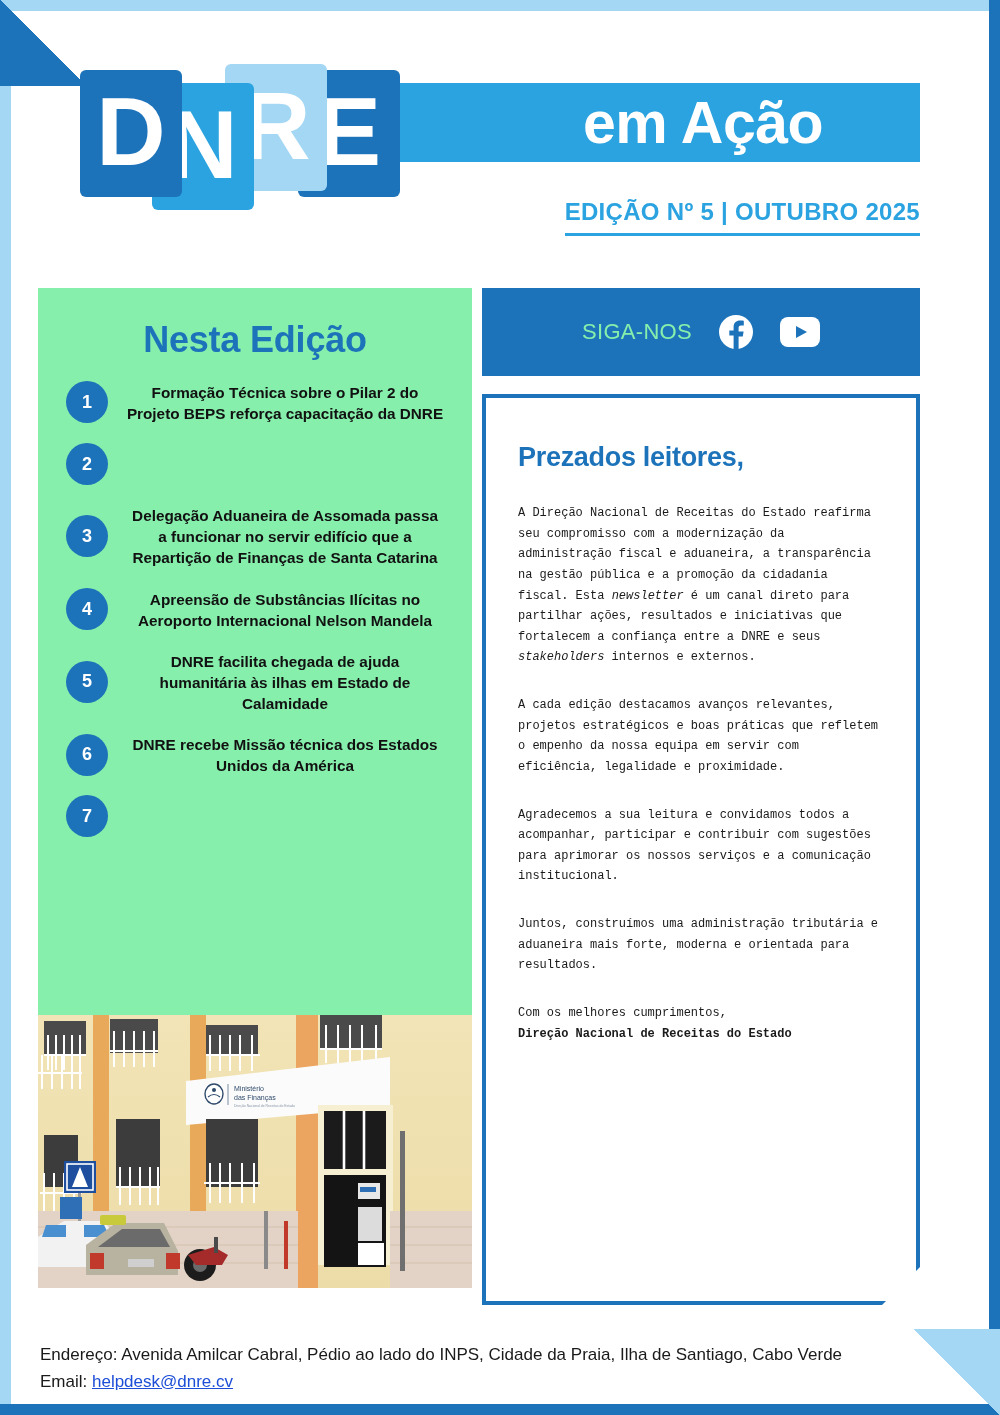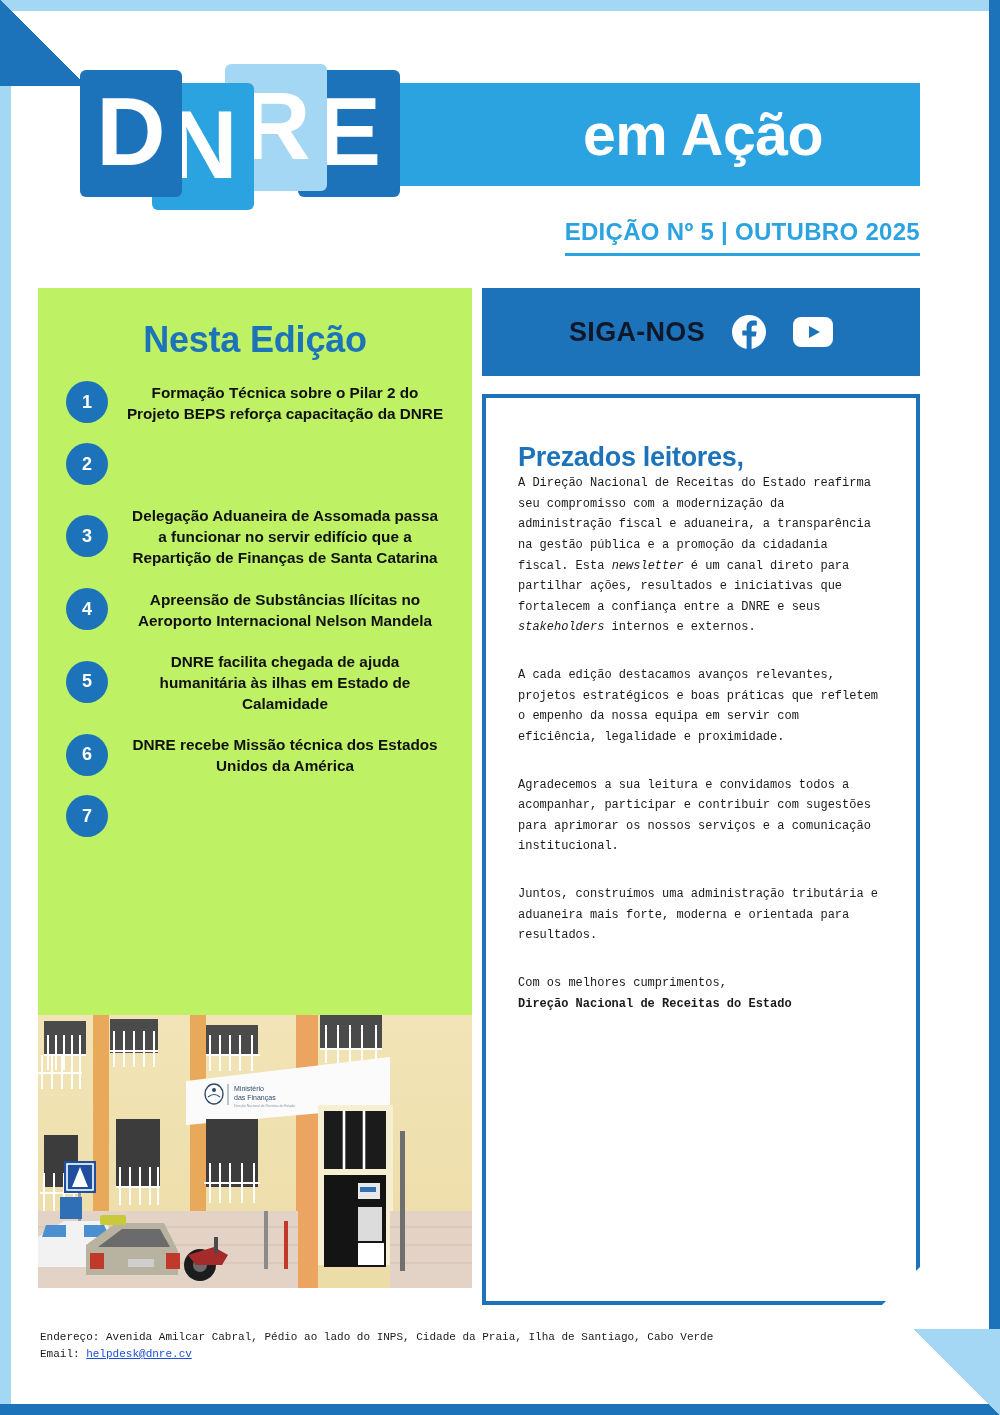--- a/index.html
+++ b/index.html
@@ -63,47 +63,46 @@
   .tile-d { left: 0;   top: 10px;  width: 102px; height: 127px; background: #1d73ba; z-index: 4; }
   .tile-d span  { top: 14px; }
   .tile-n { left: 72px; top: 23px; width: 102px; height: 127px; background: #2ba3e0; z-index: 3; }
   .tile-n span  { top: 14px; }
   .tile-r { left: 145px; top: 4px; width: 102px; height: 127px; background: #a4d7f4; z-index: 2; }
   .tile-r span  { top: 14px; }
   .tile-e { left: 218px; top: 10px; width: 102px; height: 127px; background: #1d73ba; z-index: 1; }
   .tile-e span  { top: 14px; }
 
   .title-bar {
-    position: absolute; left: 286px; top: 23px; width: 554px; height: 103px;
+    position: absolute; left: 286px; top: 23px; width: 554px; height: 79px;
     background: #2ba3e0;
     display: flex; align-items: center; justify-content: center;
     padding-left: 120px;
   }
   .title-bar .title-text {
     color: #ffffff; font-size: 59px; font-weight: 700;
     letter-spacing: -0.5px; white-space: nowrap;
   }
 
   .edition {
     position: absolute; left: 286px; top: 138px; width: 554px;
     text-align: right;
-    margin-top: 20px;
   }
   .edition-text {
     display: inline-block;
     color: #2ba3e0; font-size: 24px; font-weight: 700;
     letter-spacing: 0.3px;
     padding-bottom: 7px;
     border-bottom: 3px solid #2ba3e0;
   }
 
   
   .sidebar {
     position: absolute; left: 38px; top: 288px; width: 434px; height: 1000px;
-    background: #bef264;
+    background: #86efac;
   }
   .sidebar-title {
     text-align: center; color: #1d73ba;
     font-size: 36px; font-weight: 700;
     padding-top: 31px; padding-bottom: 6px;
     letter-spacing: -0.2px;
   }
   .toc { padding: 14px 28px 0 28px; }
   .toc-item { display: flex; align-items: flex-start; margin-bottom: 19px; }
   .toc-num {
@@ -128,49 +127,50 @@
   .photo svg { display: block; width: 434px; height: 273px; }
 
   
   .siga {
     position: absolute; left: 482px; top: 288px; width: 438px; height: 88px;
     background: #1d73ba;
     display: flex; align-items: center; justify-content: center;
     gap: 26px;
   }
   .siga-label {
-    color: #0f172a; font-size: 27px; font-weight: 700; letter-spacing: 0.3px;
+    color: #86efac; font-size: 22px; font-weight: 400; letter-spacing: 0.3px;
   }
   .soc { display: inline-flex; align-items: center; }
   .soc svg { display: block; }
 
   .letter {
     position: absolute; left: 482px; top: 394px; width: 438px; height: 911px;
     border: 4px solid #1d73ba;
     background: #ffffff;
     padding: 44px 34px 20px 32px;
     clip-path: polygon(0 0, 100% 0, 100% calc(100% - 38px), calc(100% - 38px) 100%, 0 100%);
   }
   .letter-head {
     color: #1d73ba; font-size: 27px; font-weight: 700;
     letter-spacing: -0.3px;
+    margin-bottom: 30px;
   }
   .letter p {
     color: #1a1a1a; font-size: 12px; line-height: 1.72;
     margin-bottom: 27px;
     font-family: Liberation Mono, monospace;
   }
   .letter p em { font-style: italic; }
   .letter p.sig { margin-bottom: 16px; }
   .letter p.sig b { font-weight: 700; }
 
   
   .footer {
-    position: absolute; left: 40px; bottom: 52px; width: 900px;
-    font-size: 11px; color: #1a1a1a; line-height: 1.55; font-family: Liberation Mono, monospace;
+    position: absolute; left: 40px; bottom: 20px; width: 900px;
+    font-size: 17px; color: #1a1a1a; line-height: 1.55;
   }
   .footer a {
     color: #1d4ed8; text-decoration: underline;
   }
   .footer-line { white-space: nowrap; }
 </style>
 </head>
 <body>
 
 <div class="page">

